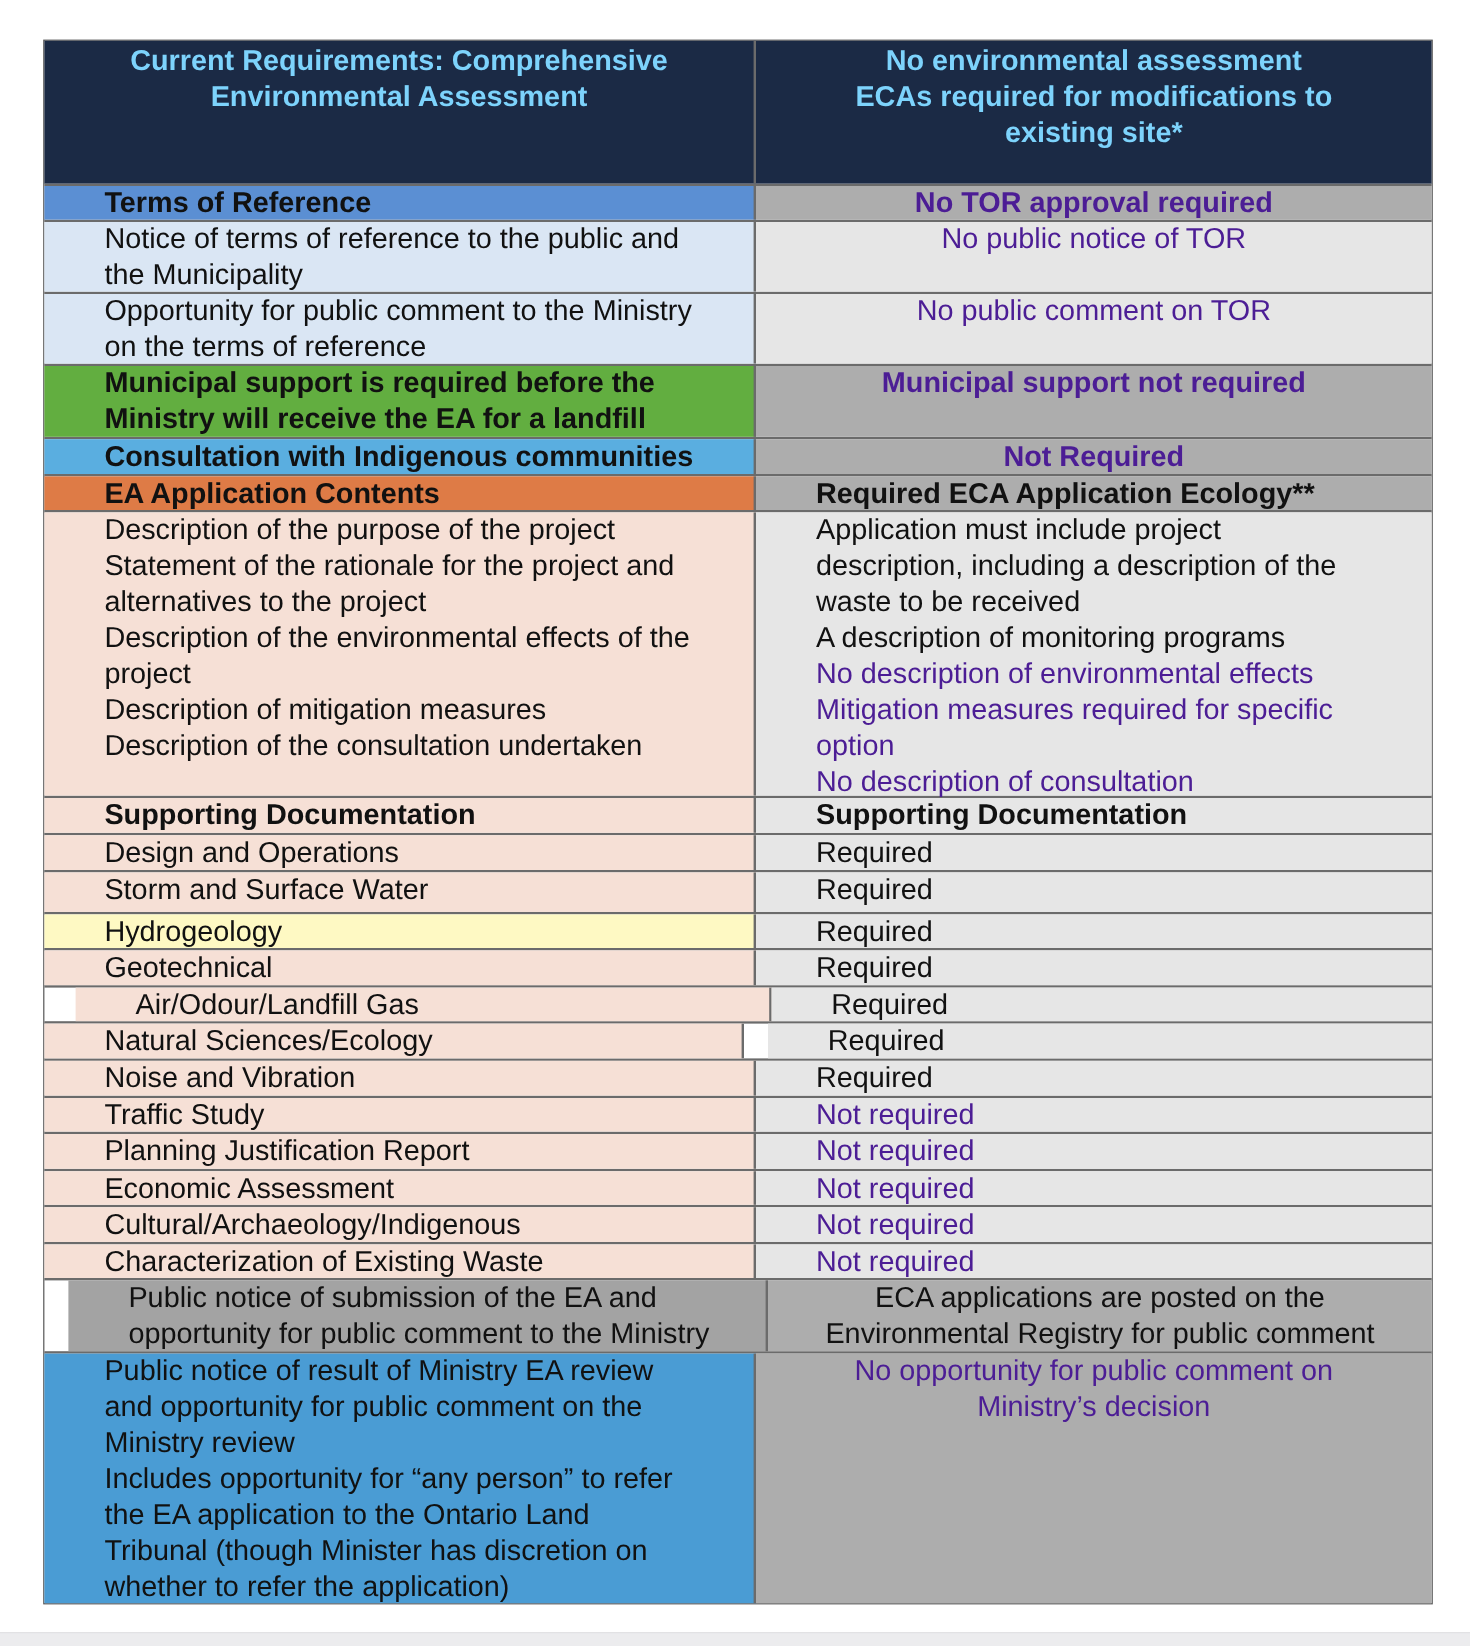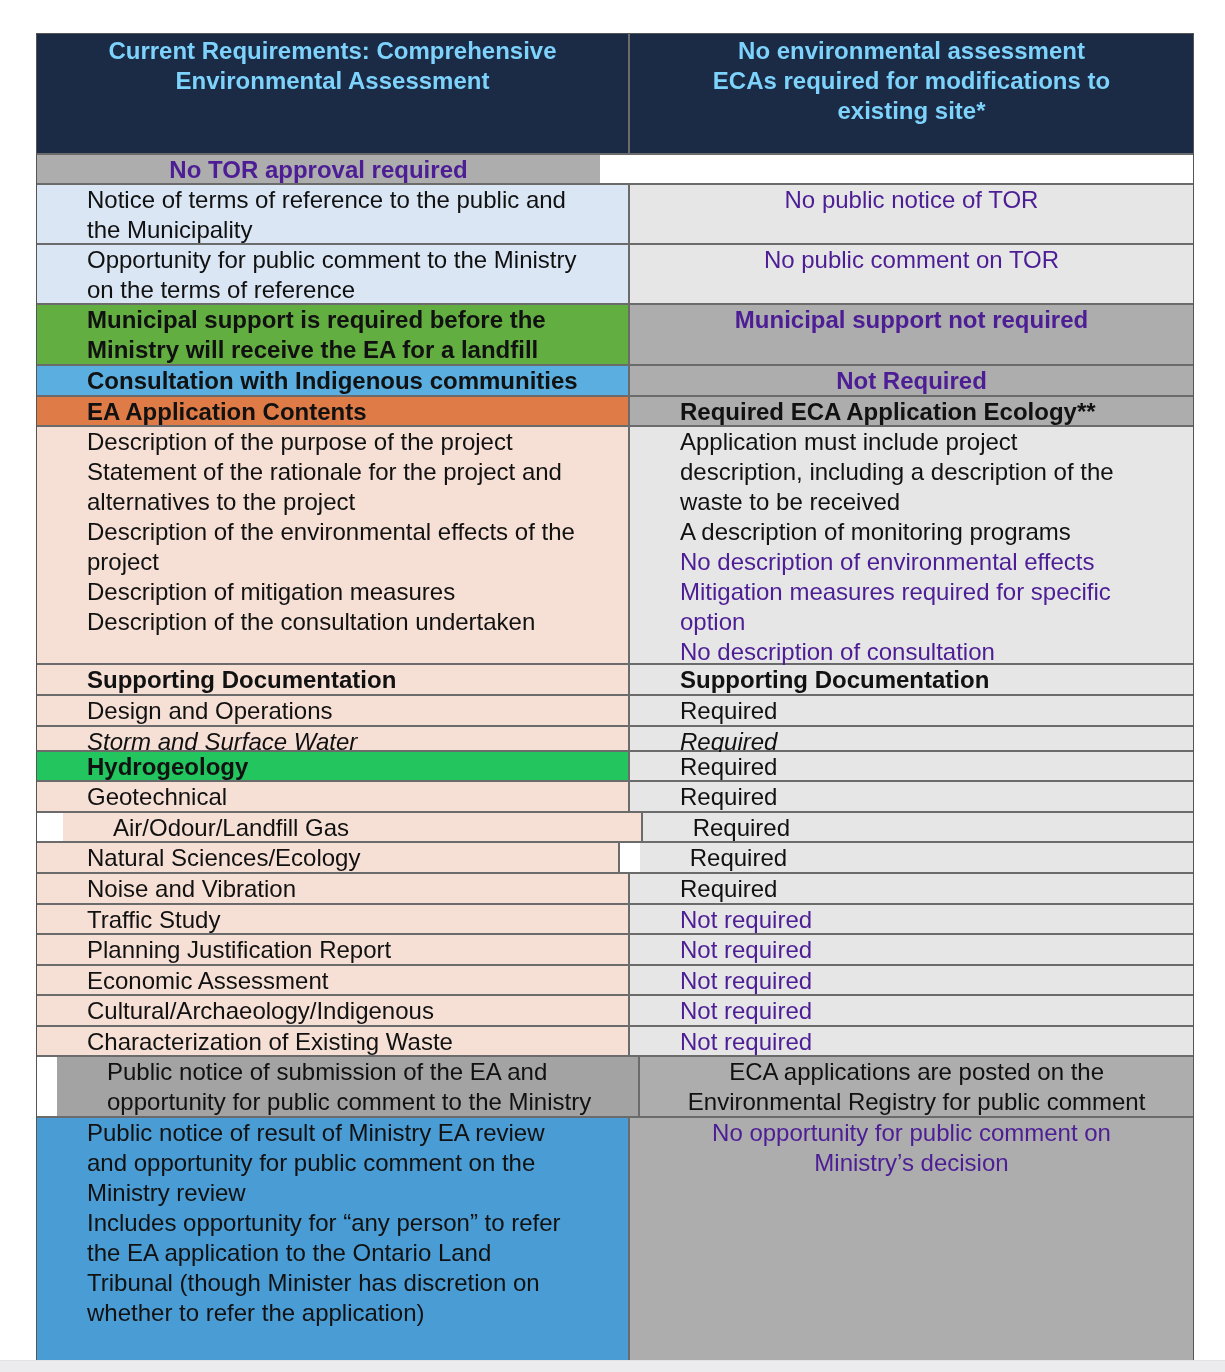--- a/index.html
+++ b/index.html
@@ -29,20 +29,21 @@
       <span class="line">Environmental Assessment</span>
     </div>
     <div class="cell right" style="padding-left:0;">
       <span class="line">No environmental assessment</span>
       <span class="line">ECAs required for modifications to</span>
       <span class="line">existing site*</span>
     </div>
   </div>
 
   <div class="row" style="height:30px;">
+    <div class="cell left bold" style="background:#5b8fd3;">Terms of Reference</div>
     <div class="cell right center bold red" style="background:#adadad;">No TOR approval required</div>
   </div>
 
   <div class="row" style="height:60px;">
     <div class="cell left" style="background:#dae6f4;">
       <span class="line">Notice of terms of reference to the public and</span>
       <span class="line">the Municipality</span>
     </div>
     <div class="cell right center red" style="background:#e6e6e6;">No public notice of TOR</div>
   </div>
@@ -97,26 +98,26 @@
 
   <div class="row" style="height:31px;">
     <div class="cell left bold" style="background:#f6e0d6;">Supporting Documentation</div>
     <div class="cell right bold" style="background:#e6e6e6;">Supporting Documentation</div>
   </div>
 
   <div class="row" style="height:31px;">
     <div class="cell left" style="background:#f6e0d6;">Design and Operations</div>
     <div class="cell right" style="background:#e6e6e6;">Required</div>
   </div>
-  <div class="row" style="height:25px;font-style:italic;">
+  <div class="row" style="height:35px;">
     <div class="cell left" style="background:#f6e0d6;">Storm and Surface Water</div>
     <div class="cell right" style="background:#e6e6e6;">Required</div>
   </div>
   <div class="row" style="height:30px;">
-    <div class="cell left" style="background:#22c55e;font-weight:bold;">Hydrogeology</div>
+    <div class="cell left" style="background:#fef9c3;">Hydrogeology</div>
     <div class="cell right" style="background:#e6e6e6;">Required</div>
   </div>
   <div class="row" style="height:31px;">
     <div class="cell left" style="background:#f6e0d6;">Geotechnical</div>
     <div class="cell right" style="background:#e6e6e6;">Required</div>
   </div>
   <div class="row" style="height:30px;">
     <div class="cell left" style="background:#f6e0d6;margin-left:26px;">Air/Odour/Landfill Gas</div>
     <div class="cell right" style="background:#e6e6e6;">Required</div>
   </div>
@@ -153,21 +154,21 @@
     <div class="cell left" style="background:#a3a3a3;margin-left:20px;">
       <span class="line">Public notice of submission of the EA and</span>
       <span class="line">opportunity for public comment to the Ministry</span>
     </div>
     <div class="cell right center" style="background:#adadad;">
       <span class="line">ECA applications are posted on the</span>
       <span class="line">Environmental Registry for public comment</span>
     </div>
   </div>
 
-  <div class="row" style="height:244px;">
+  <div class="row" style="height:208px;">
     <div class="cell left" style="background:#4a9cd4;">
       <span class="line">Public notice of result of Ministry EA review</span>
       <span class="line">and opportunity for public comment on the</span>
       <span class="line">Ministry review</span>
       <span class="line">Includes opportunity for “any person” to refer</span>
       <span class="line">the EA application to the Ontario Land</span>
       <span class="line">Tribunal (though Minister has discretion on</span>
       <span class="line">whether to refer the application)</span>
     </div>
     <div class="cell right center red" style="background:#adadad;">

